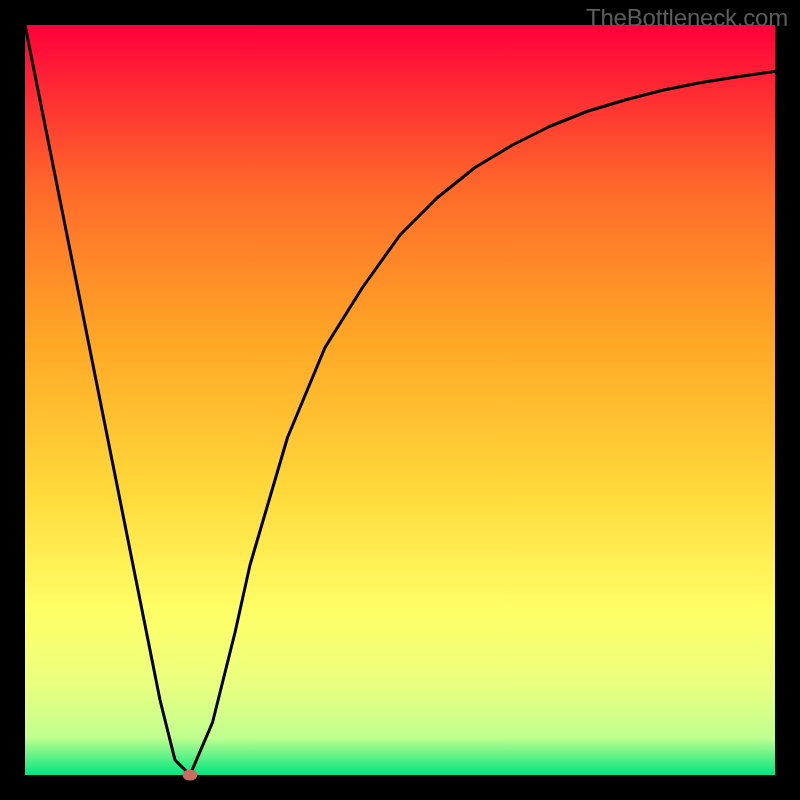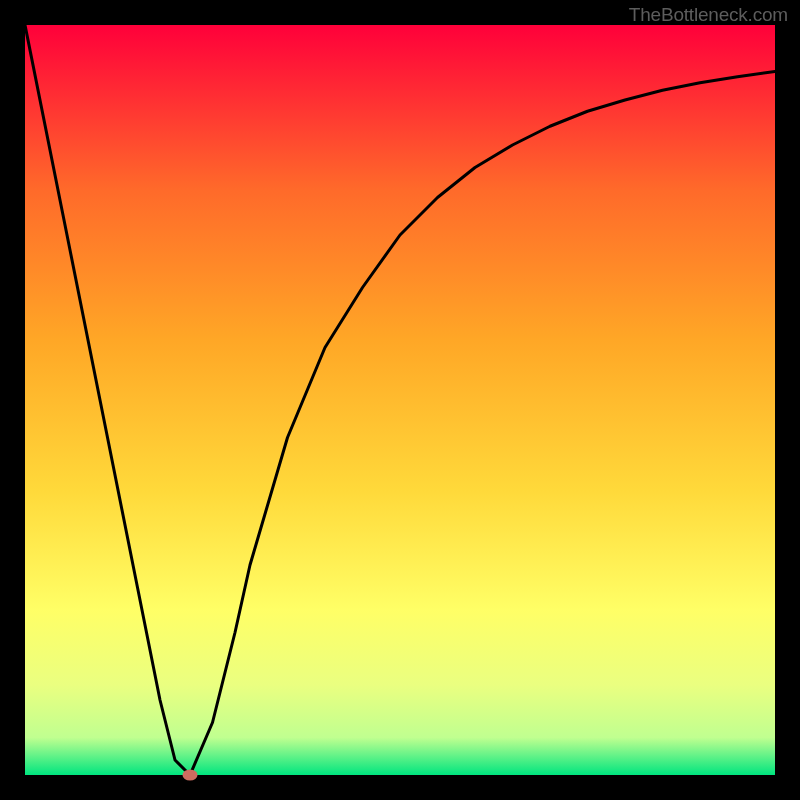--- a/index.html
+++ b/index.html
@@ -15,21 +15,21 @@
     width: 800px;
     height: 800px;
     background: #000000;
     position: relative;
   }
   .watermark {
     position: absolute;
     top: 4px;
     right: 12px;
     color: #5d5d5d;
-    font-size: 19px;
+    font-size: 24px;
     font-weight: 500;
     z-index: 30;
     letter-spacing: -0.2px;
   }
   .plot-frame {
     position: absolute;
     left: 25px;
     top: 25px;
     width: 750px;
     height: 750px;

